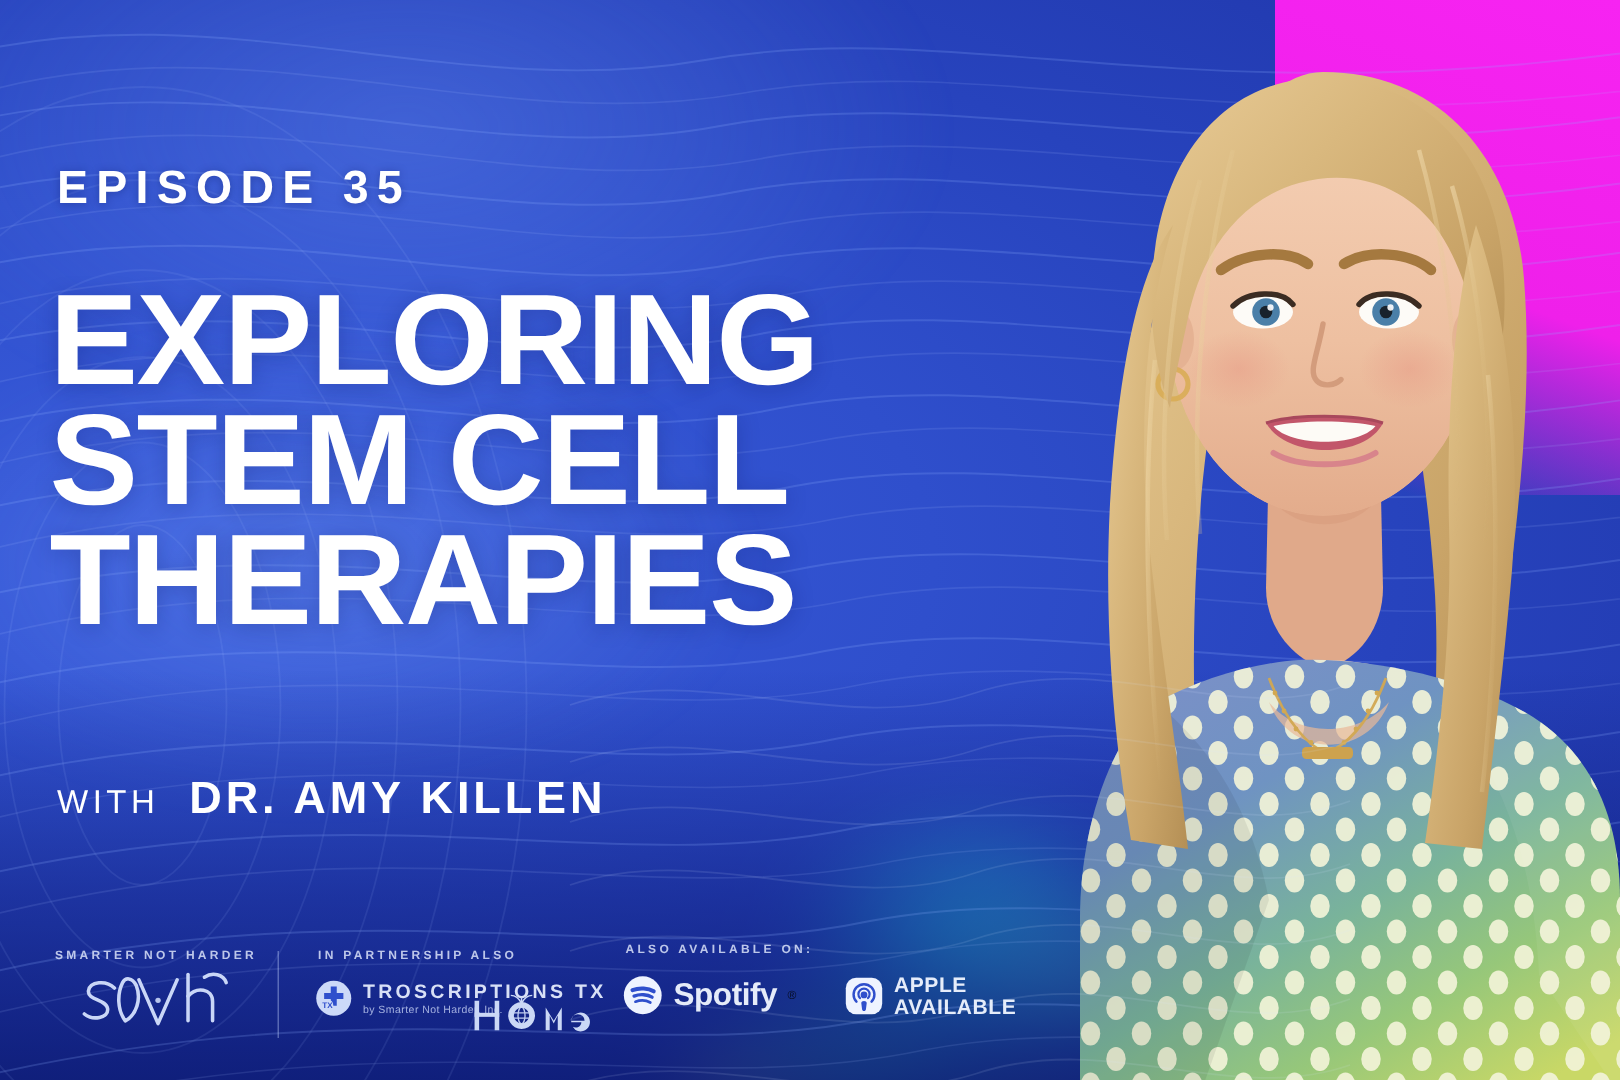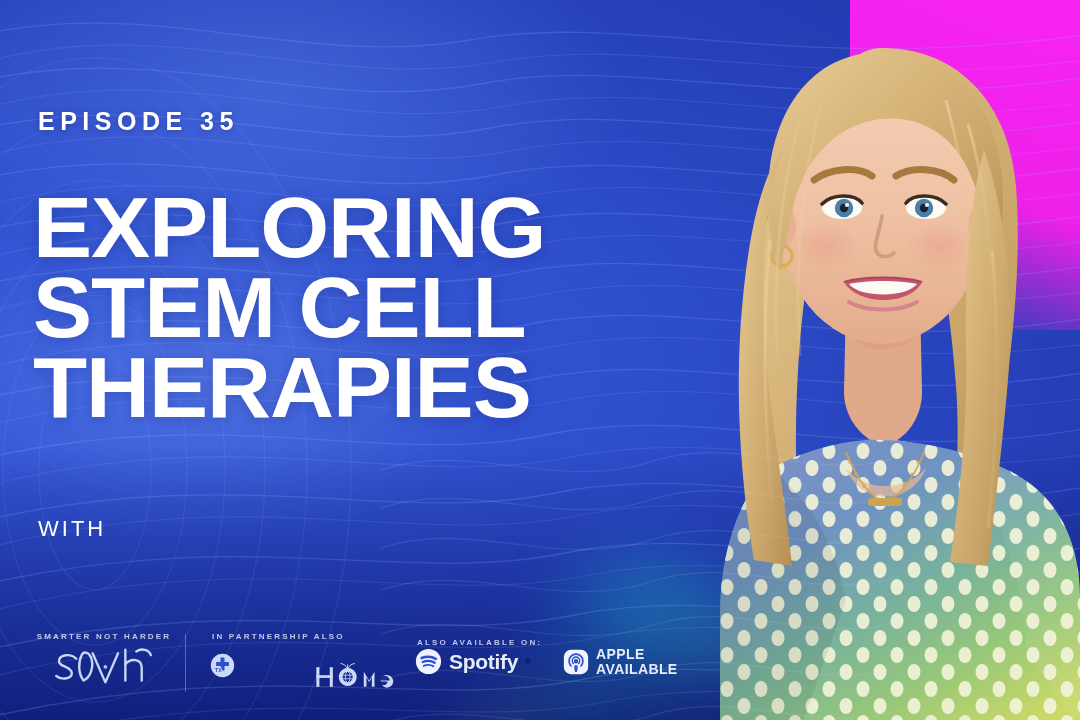--- a/index.html
+++ b/index.html
@@ -84,21 +84,21 @@
     right:0; top:0;
     width:430px; height:720px;
     overflow:hidden;
   }
   .portrait svg { width:100%; height:100%; display:block; }
 
   
   .episode {
     position:absolute; left:38px; top:107px;
     color:#fff;
-    font-size:25px;
+    font-size:31px;
     font-weight:bold;
     letter-spacing:5.5px;
     text-shadow:0 1px 6px rgba(10,20,90,.35);
   }
   .title {
     position:absolute; left:33px; top:188px;
     color:#fff;
     font-weight:bold;
     font-size:86px;
     line-height:.93;
@@ -160,23 +160,23 @@
   .tros-sub {
     color:rgba(215,226,255,.72);
     font-size:7px; letter-spacing:.3px; white-space:nowrap; margin-top:2px;
   }
 
   
   .home-block { position:absolute; left:305px; top:34px; width:110px; text-align:center; }
   .home-block svg { height:34px; }
 
   
-  .plat-block { position:absolute; left:415px; top:12px; width:250px; }
+  .plat-block { position:absolute; left:415px; top:2px; width:250px; }
   .plat-block .f-label { padding-left:2px; }
-  .plat-row { display:flex; align-items:center; gap:32px; }
+  .plat-row { display:flex; align-items:center; gap:32px; margin-top:12px; }
   .plat-item { display:flex; align-items:center; gap:7px; }
   .spotify-ico { width:27px; height:27px; flex:0 0 27px; }
   .spotify-word {
     color:rgba(240,245,255,.95);
     font-size:21px; font-weight:bold; letter-spacing:-.3px;
   }
   .spotify-tm { font-size:8px; vertical-align:super; opacity:.8; }
   .apple-ico { width:26px; height:26px; flex:0 0 26px; }
   .apple-text { line-height:1; }
   .apple-l1, .apple-l2 {
@@ -394,20 +394,21 @@
   <div class="episode">EPISODE 35</div>
 
   <div class="title">
     <div>EXPLORING</div>
     <div>STEM CELL</div>
     <div>THERAPIES</div>
   </div>
 
   <div class="with-row">
     <span class="with-word">WITH</span>
+    <span class="host-name">DR. AMY KILLEN</span>
   </div>
 
   <div class="footer">
 
     <div class="snh-block">
       <div class="f-label">SMARTER NOT HARDER</div>
       <div class="snh-mark">
         <svg viewBox="0 0 120 44">
           <g fill="none" stroke="#c9d6f7" stroke-width="2.6" stroke-linecap="round" stroke-linejoin="round">
 
@@ -433,20 +434,24 @@
     <div class="partner-block">
       <div class="f-label">IN PARTNERSHIP ALSO</div>
       <div class="tros-row">
         <div class="tros-badge">
           <svg viewBox="0 0 30 30">
             <circle cx="15" cy="15" r="14" fill="#ccd9f8"></circle>
             <path d="M12.6,5.5 h4.8 v5.3 h5.3 v4.8 h-5.3 v5.3 h-4.8 v-5.3 h-5.3 v-4.8 h5.3 Z" fill="#2f4fcc"></path>
             <circle cx="10" cy="20.5" r="4.6" fill="#ccd9f8"></circle>
             <text x="10" y="23" font-family="Liberation Sans, sans-serif" font-size="6.5" font-weight="bold" fill="#2f4fcc" text-anchor="middle">TX</text>
           </svg>
+        </div>
+        <div class="tros-text">
+          <div class="tros-name">TROSCRIPTIONS TX</div>
+          <div class="tros-sub">by Smarter Not Harder, Inc.</div>
         </div>
       </div>
     </div>
 
     <div class="home-block">
       <svg viewBox="0 0 110 38">
         <g fill="#cbd8f6">
 
           <rect x="6" y="8" width="3.4" height="22"></rect>
           <rect x="21" y="8" width="3.4" height="22"></rect>

